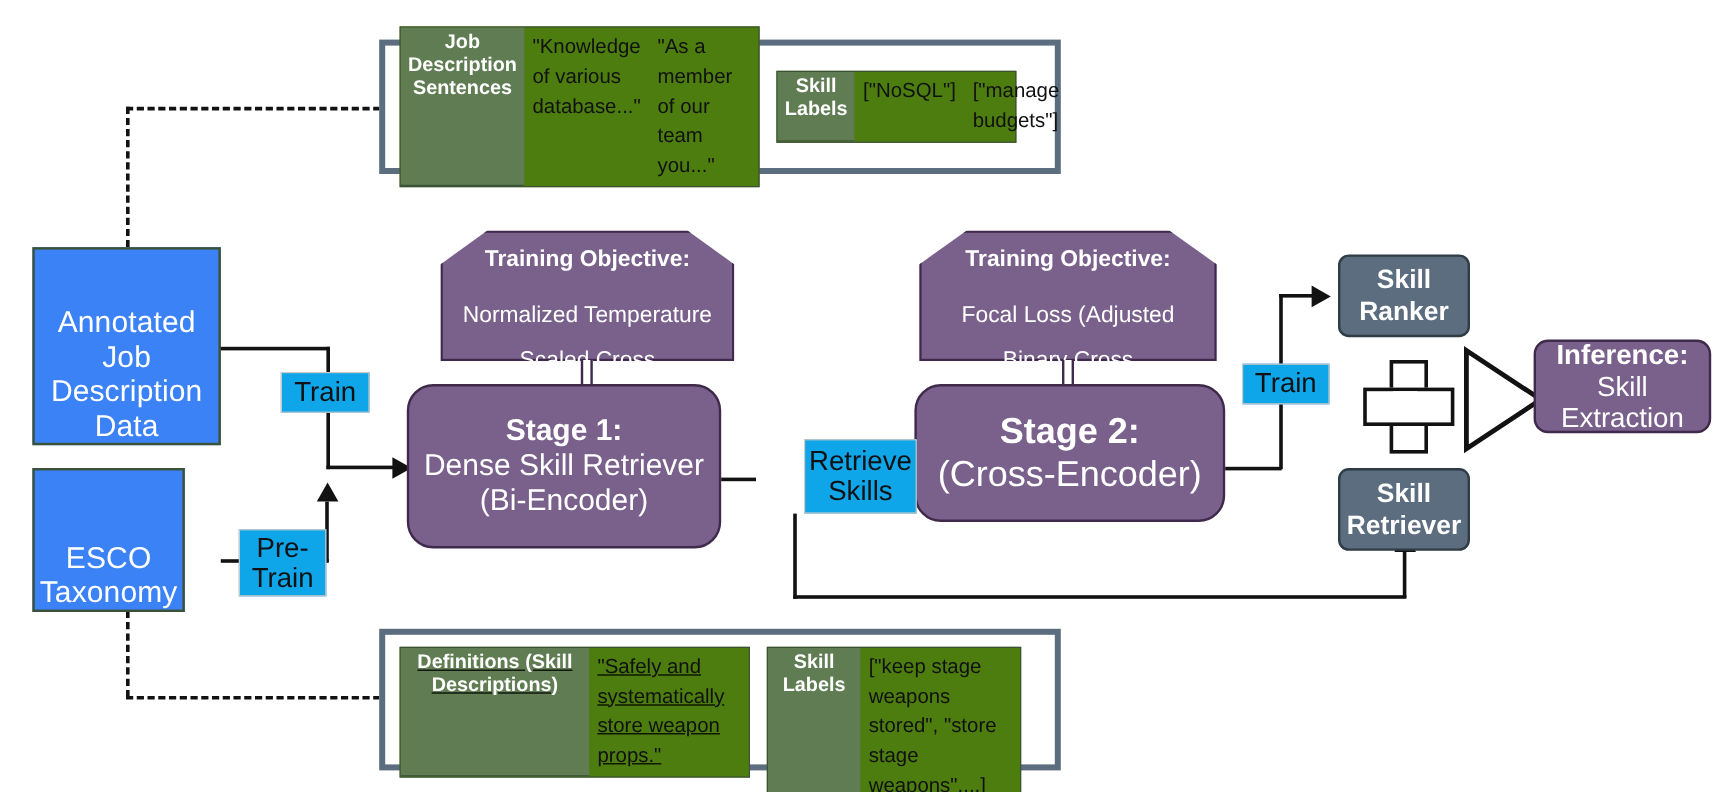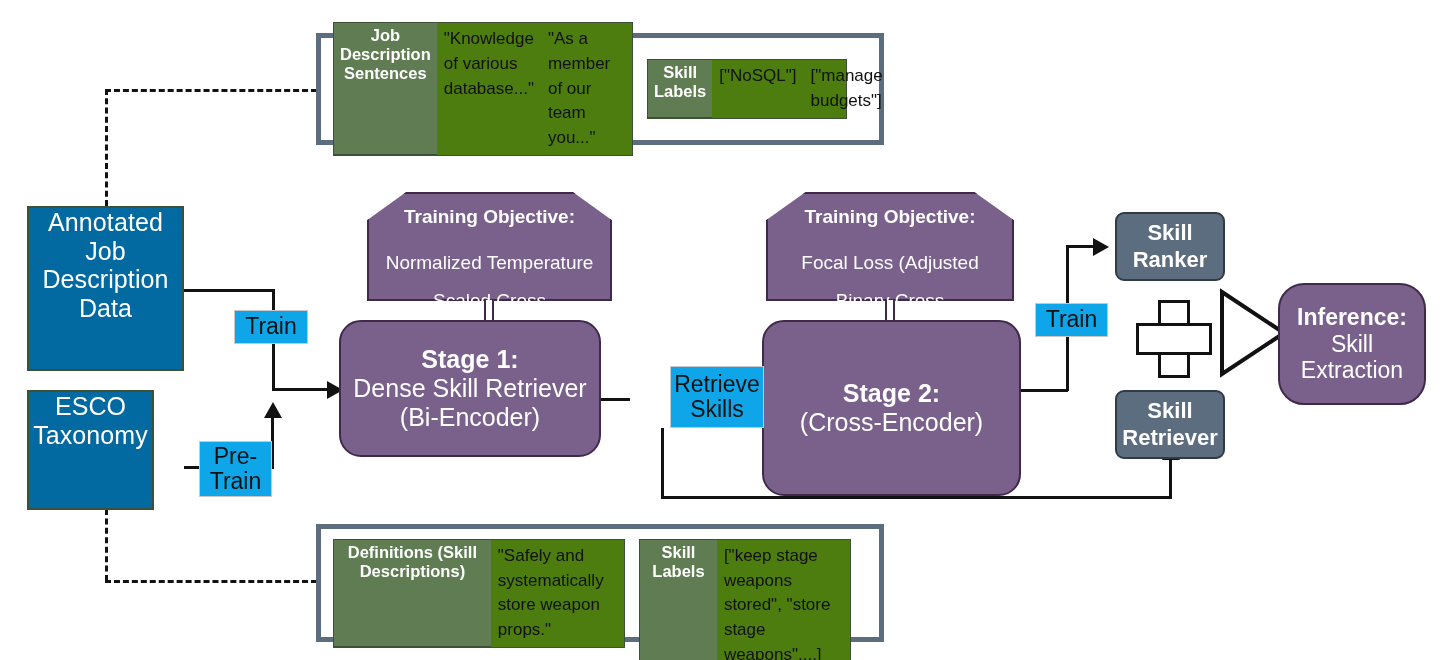--- a/index.html
+++ b/index.html
@@ -2,22 +2,22 @@
 <html><head>
 <meta charset="utf-8">
 <style>
   html,body{margin:0;padding:0;background:#ffffff;}
   body{width:1440px;height:660px;overflow:hidden;font-family:"Liberation Sans",sans-serif;}
   #stage{position:relative;width:1440px;height:660px;background:#fff;}
   .abs{position:absolute;box-sizing:border-box;}
 
   
   .greenbox{
-    background:#0369a1;border:2px solid #3c5236;color:#ffffff;
-    display:flex;align-items:flex-start;justify-content:center;text-align:center;
+    background:#3b82f6;border:2px solid #3c5236;color:#ffffff;
+    display:flex;align-items:flex-end;justify-content:center;text-align:center;
     font-size:25px;line-height:1.14;letter-spacing:.1px;
   }
 
   
   .purplebox{
     background:#7a618c;border:2px solid #3f2a4c;border-radius:22px;color:#fff;
     display:flex;align-items:center;justify-content:center;text-align:center;
     line-height:1.17;
   }
   .purplebox .hd{font-weight:bold;}
@@ -84,21 +84,21 @@
       <div class="td">"As a member of our team you..."</div>
     </div>
     <div class="tbl" style="width:198px;">
       <div class="th">Skill Labels</div>
       <div class="td">["NoSQL"]</div>
       <div class="td">["manage budgets"]</div>
     </div>
   </div>
 
   <div class="abs panel" style="left:316px;top:524px;width:568px;height:118px;align-items:flex-start;">
-    <div class="tbl" style="width:290px;">
+    <div class="tbl" style="width:290px;text-decoration:underline;">
       <div class="th">Definitions (Skill Descriptions)</div>
       <div class="td" style="white-space:pre-line;">"Safely and systematically
 store weapon props."</div>
     </div>
     <div class="tbl" style="width:210px;">
       <div class="th">Skill Labels</div>
       <div class="td" style="white-space:pre-line;">["keep stage weapons
 stored", "store stage
 weapons",...]</div>
     </div>
@@ -157,21 +157,21 @@
   <div class="abs ln lnv" style="left:1169px;top:460px;height:38px;"></div>
   <div class="abs arrowU" style="left:1162px;top:444px;"></div>
 
   <div class="abs banner" style="left:766px;top:192px;width:248px;height:109px;">
     <div class="t1">Training Objective:</div>
     <div class="t2">Focal Loss (Adjusted Binary Cross</div>
     <div class="t2">Entropy)</div>
   </div>
   <div class="abs dblconn" style="left:885px;top:300px;height:22px;"></div>
 
-  <div class="abs purplebox" style="left:762px;top:320px;width:259px;height:176px;font-size:25px;">
+  <div class="abs purplebox" style="left:762px;top:320px;width:259px;height:115px;font-size:30px;">
     <div>
       <div class="hd">Stage 2:</div>
       <div>(Cross-Encoder)</div>
     </div>
   </div>
 
   <div class="abs ln lnh" style="left:1021px;top:389px;width:47px;"></div>
   <div class="abs ln lnv" style="left:1066px;top:245px;height:146px;"></div>
   <div class="abs ln lnh" style="left:1066px;top:245px;width:29px;"></div>
   <div class="abs arrowR" style="left:1093px;top:238px;"></div>
@@ -194,21 +194,21 @@
   <div class="plus" style="left:1136px;top:300px;width:70px;height:72px;" title="+">
     <i style="left:22px;top:0;width:26px;height:72px;"></i>
     <i style="left:0;top:23px;width:70px;height:26px;"></i>
     <i style="left:25px;top:26px;width:20px;height:20px;border:none;"></i>
   </div>
 
   <svg class="abs" style="left:1218px;top:288px;width:70px;height:90px;" viewBox="0 0 70 90">
     <polygon points="4,4 66,45 4,86" fill="#ffffff" stroke="#121212" stroke-width="4" stroke-linejoin="miter"></polygon>
   </svg>
 
-  <div class="abs purplebox" style="left:1278px;top:283px;width:148px;height:122px;border-radius:26px;font-size:23px;">
+  <div class="abs purplebox" style="left:1278px;top:283px;width:148px;height:78px;border-radius:12px;font-size:23px;">
     <div>
       <div class="hd">Inference:</div>
       <div>Skill</div>
       <div>Extraction</div>
     </div>
   </div>
 
 </div>
 
 </body></html>

